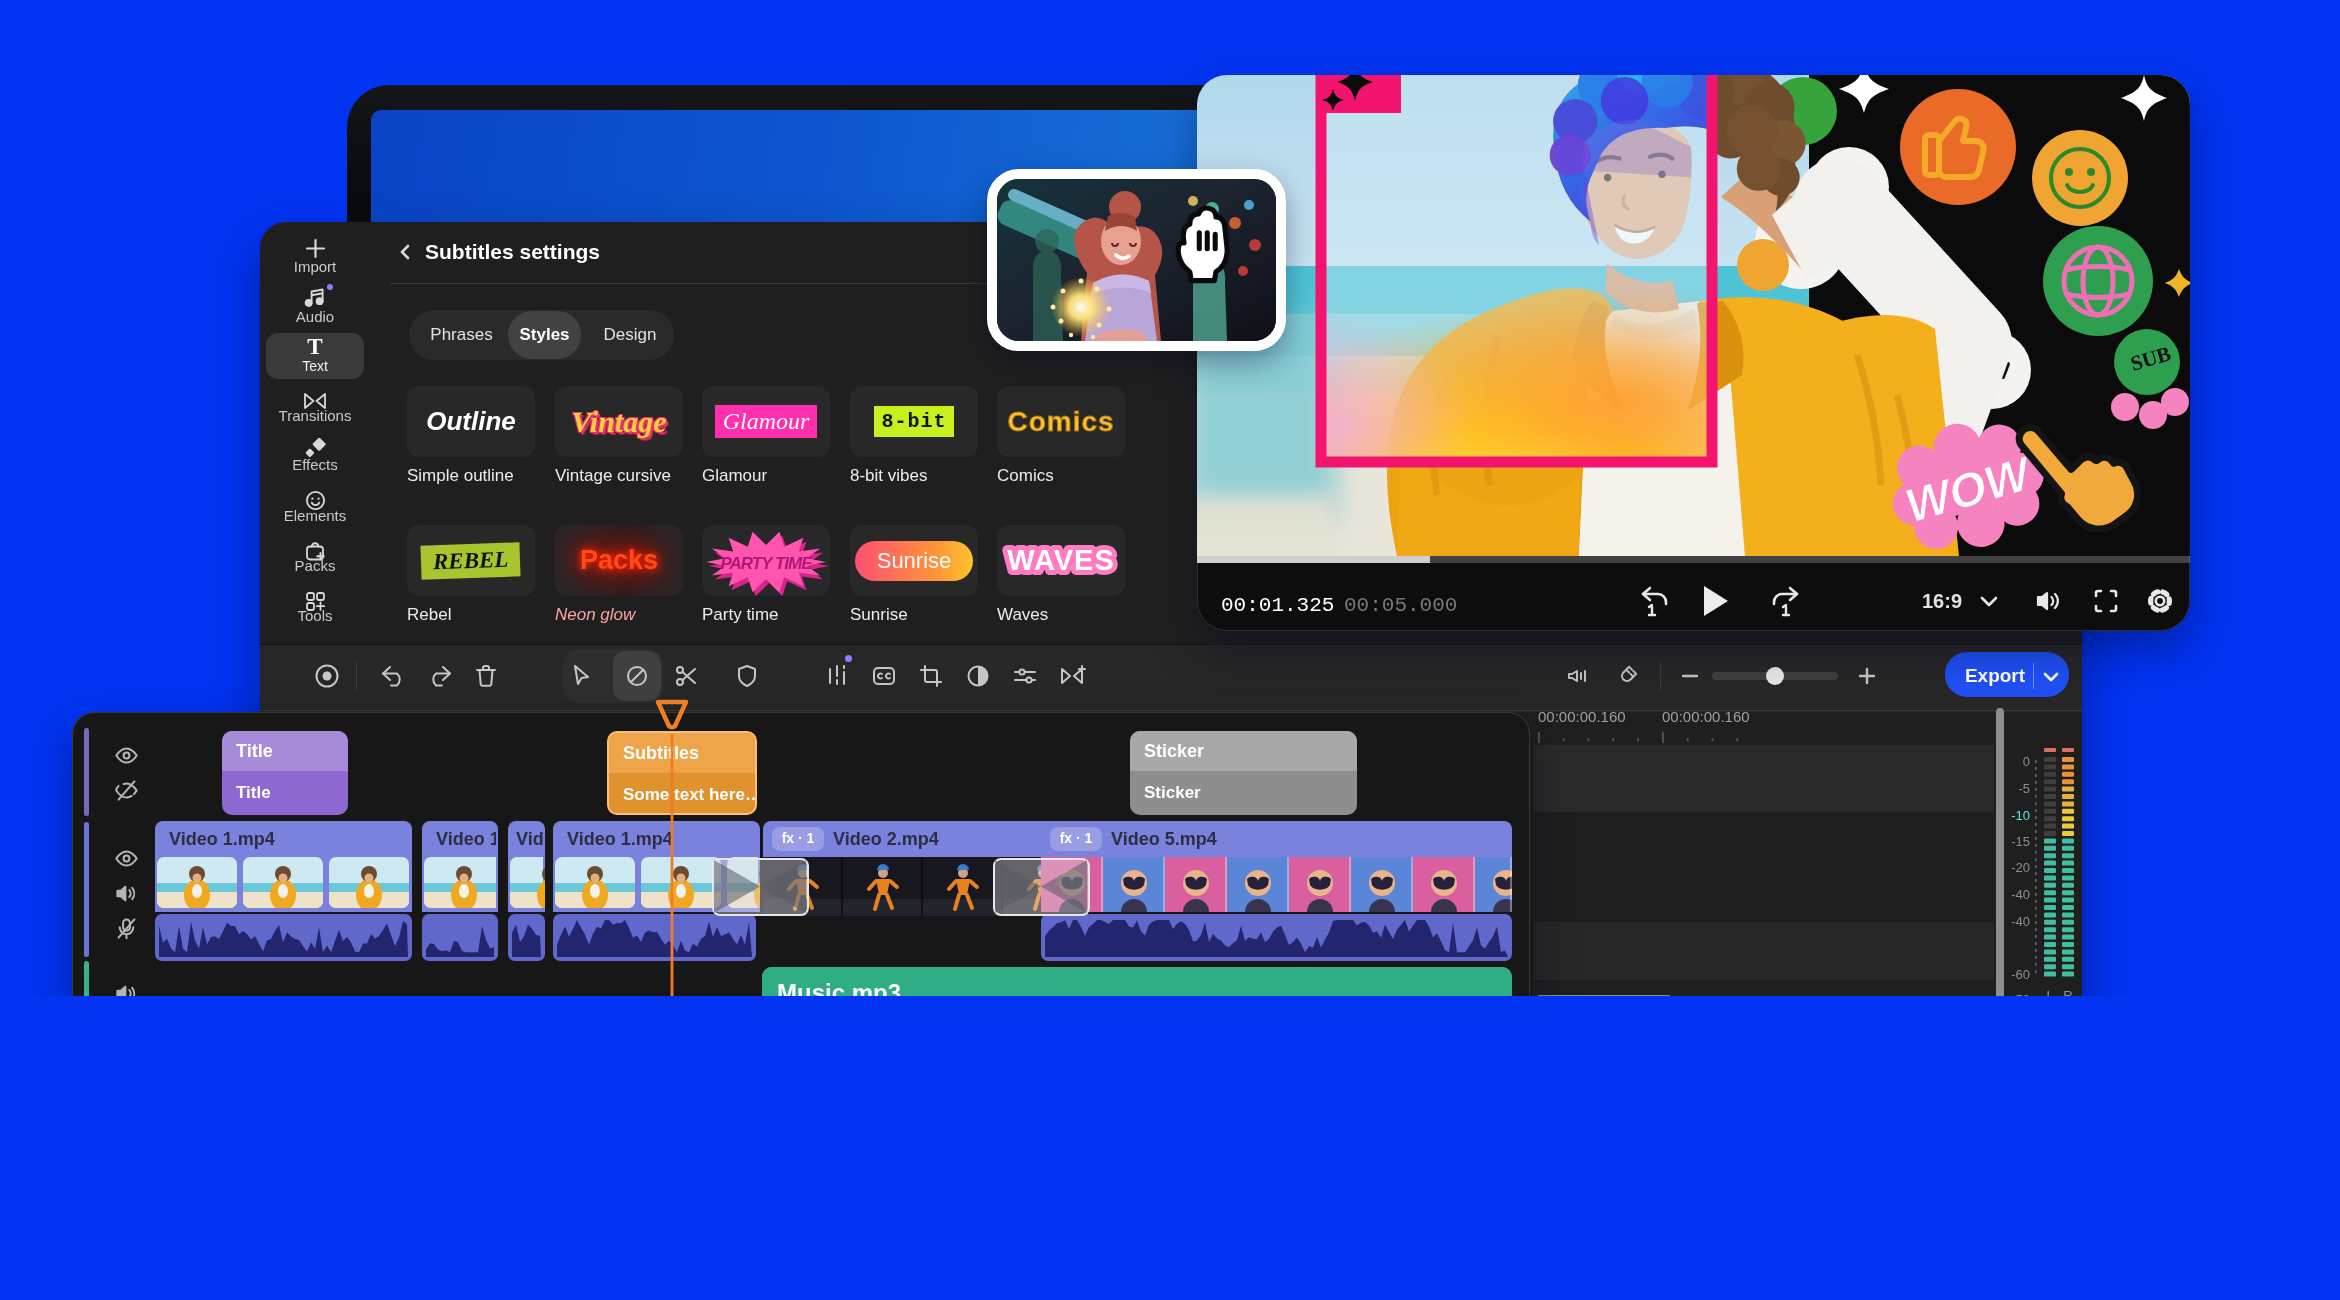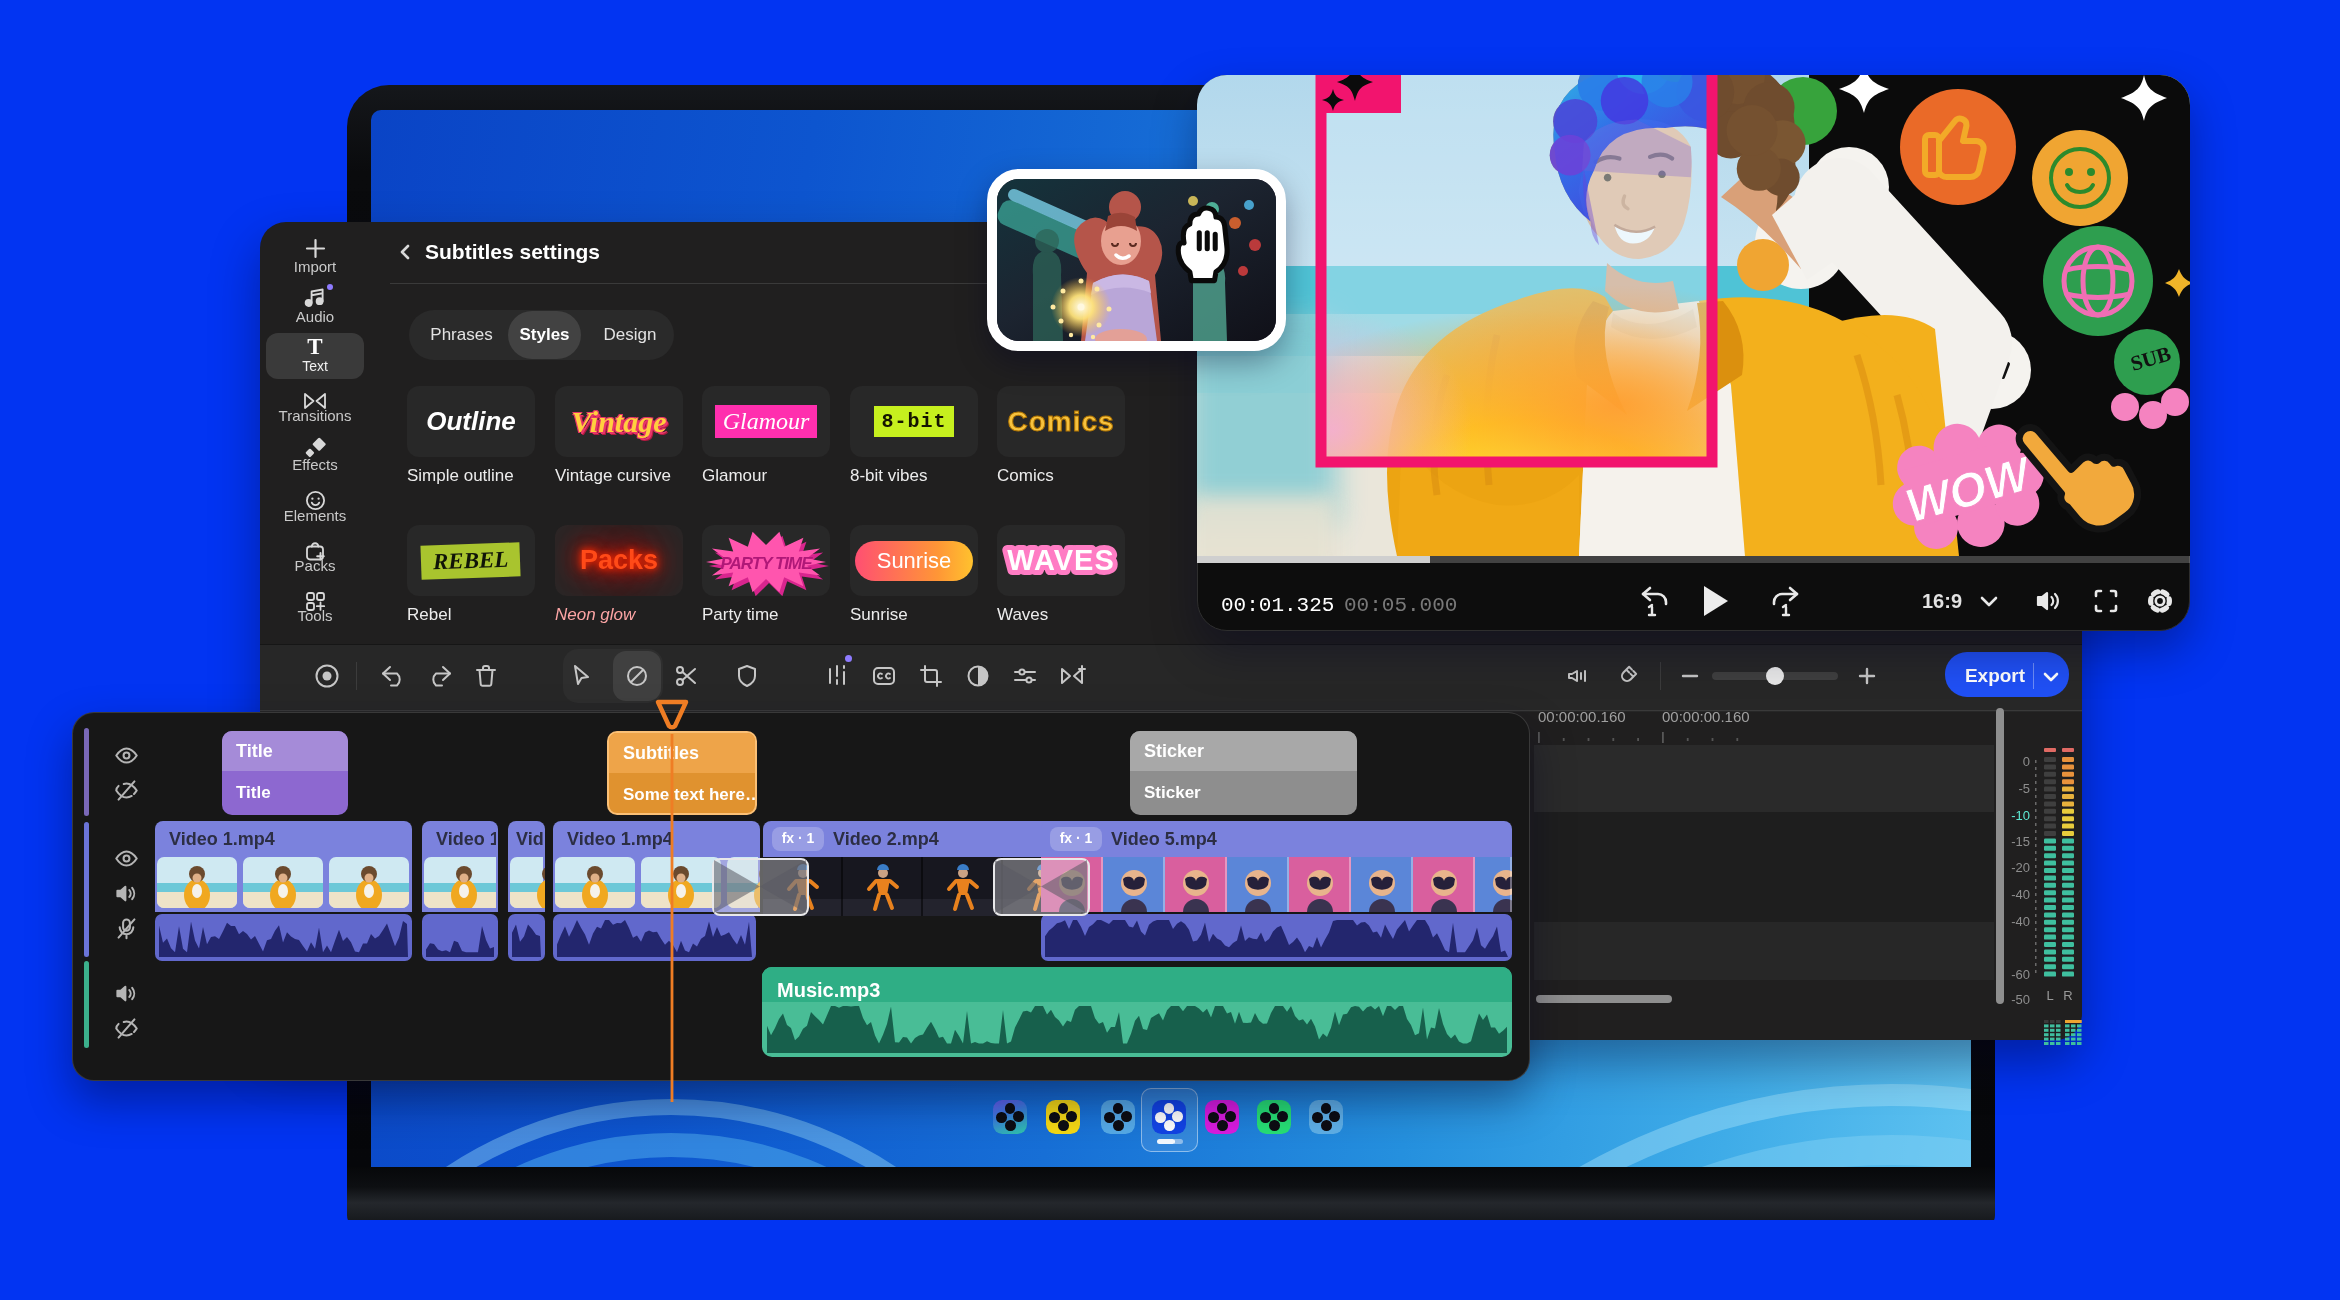--- a/index.html
+++ b/index.html
@@ -1,16 +1,16 @@
 <!DOCTYPE html>
 <html><head><meta charset="utf-8">
 <style>
 *{margin:0;padding:0;box-sizing:border-box;}
 body{font-family:"Liberation Sans",sans-serif;background:#0234f2;}
-#stage{position:relative;width:2340px;height:1220px;background:#0234f2;overflow:hidden;font-family:"Liberation Sans",sans-serif;}
+#stage{position:relative;width:2340px;height:996px;background:#0234f2;overflow:hidden;font-family:"Liberation Sans",sans-serif;}
 </style></head><body>
 <div id="stage">
 <div style="position:absolute;left:347px;top:85px;width:1648px;height:1082px;background:linear-gradient(180deg,#15171b,#0a0b0d 8%,#06070a);border-radius:42px 42px 0 0;"></div>
     <div style="position:absolute;left:371px;top:110px;width:1600px;height:1057px;background:linear-gradient(100deg,#0a44c6 0%,#0d55cf 25%,#176fd6 48%,#2590de 68%,#3face8 86%,#5ec2f0 100%);border-radius:10px 10px 0 0;overflow:hidden;">
       <svg width="1600" height="1057" viewBox="0 0 1600 1057" style="position:absolute;left:0;top:0">
   <g fill="none">
    <circle cx="300" cy="1395" r="360" stroke="#53b2ee" stroke-width="24" opacity="0.5"></circle>
    <circle cx="300" cy="1395" r="398" stroke="#9adef8" stroke-width="16" opacity="0.42"></circle>
    <circle cx="300" cy="1395" r="322" stroke="#1c5fd6" stroke-width="20" opacity="0.4"></circle>
    <circle cx="1520" cy="1600" r="560" stroke="#7fd0f4" stroke-width="30" opacity="0.5"></circle>
@@ -739,21 +739,21 @@
     <div style="position:absolute;left:712px;top:858px;width:97px;height:58px;background:rgba(225,225,230,0.38);border:2.5px solid #e8e8ea;border-radius:8px;"><svg width="92" height="53" viewBox="0 0 92 53">
         <path d="M0 0 L46 26.5 L0 53 Z" fill="#5a5a62" opacity="0.55"></path>
         <path d="M92 0 L46 26.5 L92 53 Z" fill="#5a5a62" opacity="0.55"></path>
       </svg></div>
     <div style="position:absolute;left:993px;top:858px;width:97px;height:58px;background:rgba(225,225,230,0.38);border:2.5px solid #e8e8ea;border-radius:8px;"><svg width="92" height="53" viewBox="0 0 92 53">
         <path d="M0 0 L46 26.5 L0 53 Z" fill="#5a5a62" opacity="0.55"></path>
         <path d="M92 0 L46 26.5 L92 53 Z" fill="#5a5a62" opacity="0.55"></path>
       </svg></div>
     <div style="position:absolute;left:762px;top:967px;width:750px;height:90px;background:#49bd96;border-radius:10px;overflow:hidden;">
       <div style="position:absolute;left:0;top:0;width:750px;height:35px;background:#2fae85;"></div>
-      <div style="position:absolute;left:15px;top:12px;color:#fff;font-weight:bold;font-size:20px;">Music.mp3</div>
+      <div style="position:absolute;left:15px;top:12px;color:#fff;font-weight:bold;font-size:24px;">Music.mp3</div>
       <svg style="position:absolute;left:5px;top:38px;" width="740" height="48">
         <polygon points="0,48 0,20.7 4,30.2 8,23.1 12,13.9 16,8.6 20,20.1 24,23.0 28,35.3 32,31.6 36,23.7 40,20.8 44,6.9 48,11.3 52,15.0 56,19.6 60,10.3 64,1.0 68,1.0 72,2.8 76,1.0 80,1.0 84,1.4 88,1.0 92,1.0 96,12.9 100,20.2 104,17.1 108,30.6 112,38.4 116,29.8 120,18.9 124,1.5 128,37.2 132,37.6 136,32.1 140,32.4 144,38.4 148,32.9 152,30.5 156,29.6 160,22.6 164,16.7 168,23.9 172,32.7 176,31.7 180,38.4 184,38.4 188,24.7 192,30.9 196,38.4 200,6.1 204,38.4 208,36.9 212,38.4 216,38.4 220,36.3 224,38.0 228,38.4 232,38.4 236,5.1 240,38.4 244,36.6 248,22.4 252,14.7 256,6.4 260,5.7 264,7.4 268,1.0 272,1.0 276,1.0 280,9.4 284,4.8 288,12.0 292,15.6 296,21.6 300,15.6 304,17.0 308,4.7 312,1.1 316,1.0 320,1.0 324,1.0 328,13.3 332,18.8 336,16.9 340,27.7 344,21.9 348,21.9 352,7.2 356,38.4 360,38.4 364,28.7 368,15.7 372,10.8 376,24.0 380,24.9 384,12.9 388,10.4 392,8.2 396,15.5 400,5.2 404,1.0 408,1.0 412,1.0 416,6.3 420,1.0 424,1.0 428,1.0 432,3.5 436,7.4 440,3.8 444,12.4 448,1.0 452,1.0 456,1.0 460,8.5 464,7.0 468,18.7 472,6.8 476,17.8 480,17.9 484,17.6 488,8.0 492,15.4 496,18.7 500,18.5 504,8.0 508,1.0 512,1.0 516,1.0 520,6.8 524,1.0 528,11.1 532,15.5 536,14.3 540,19.4 544,13.7 548,21.4 552,34.6 556,28.6 560,31.9 564,22.7 568,6.5 572,20.2 576,9.4 580,8.7 584,2.3 588,1.0 592,1.8 596,6.5 600,2.2 604,1.0 608,4.4 612,1.0 616,11.2 620,1.0 624,1.0 628,5.0 632,1.0 636,1.0 640,14.0 644,20.0 648,30.2 652,28.3 656,2.4 660,34.4 664,22.5 668,23.6 672,3.1 676,19.1 680,28.9 684,33.4 688,29.4 692,36.6 696,38.4 700,38.4 704,36.3 708,22.1 712,8.4 716,14.9 720,9.5 724,22.5 728,22.6 732,28.8 736,25.7 740,21.7 740,48" fill="#17604c"></polygon>
       </svg>
     </div>
     <svg style="position:absolute;left:652px;top:698px;" width="40" height="410" viewBox="0 0 40 410">
 <path d="M20 740 Z"></path>
 <rect x="18.6" y="36" width="2.8" height="368" fill="#ef7d24"></rect>
 <path d="M6 4 H34 L23 28 a4 4 0 0 1 -6 0 Z" fill="none" stroke="#ef7d24" stroke-width="4.5" stroke-linejoin="round"></path>
 </svg>
     <div style="position:absolute;left:1197px;top:75px;width:993px;height:556px;background:#0d0d0d;border-radius:30px;box-shadow:0 20px 44px rgba(0,0,35,0.35);border:1px solid #2e2e2e;"></div>

